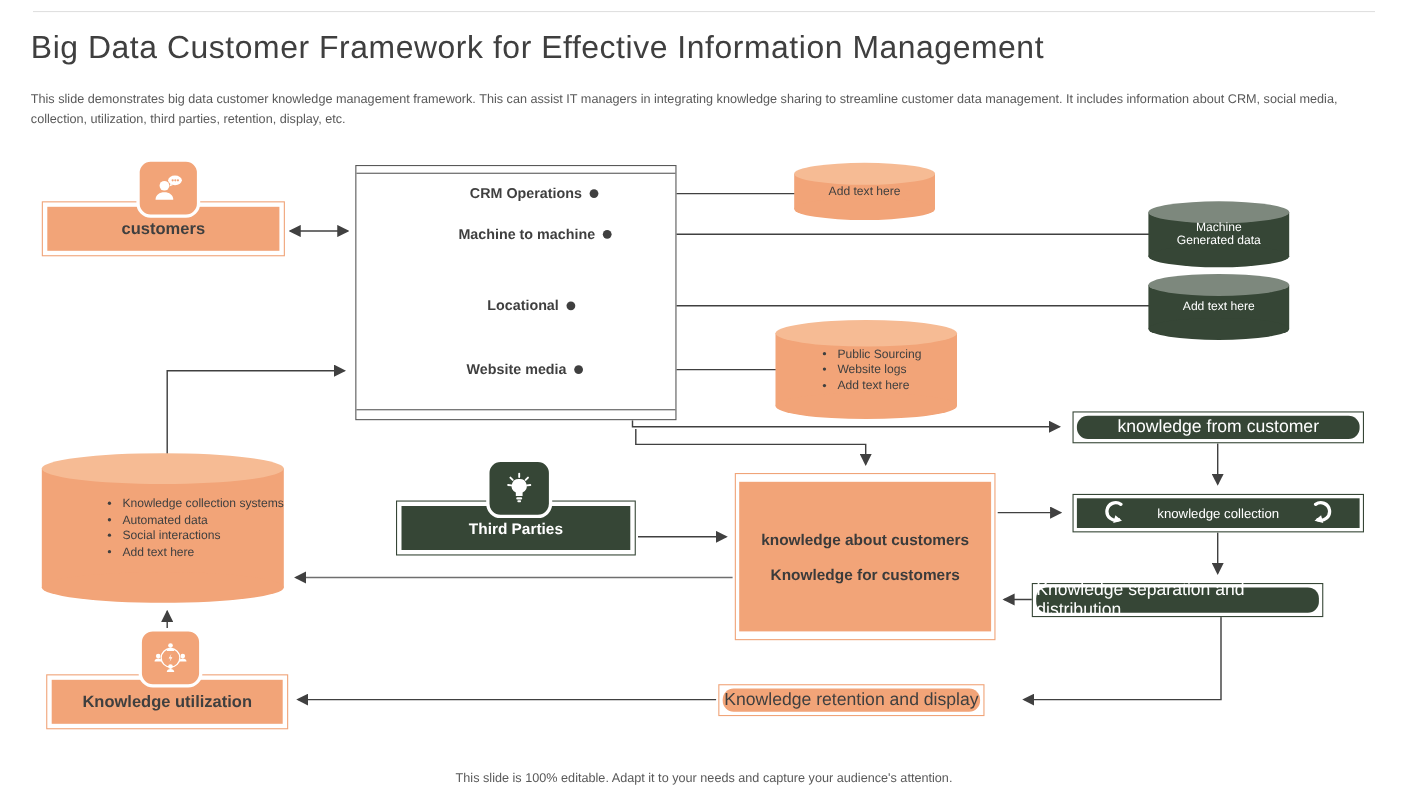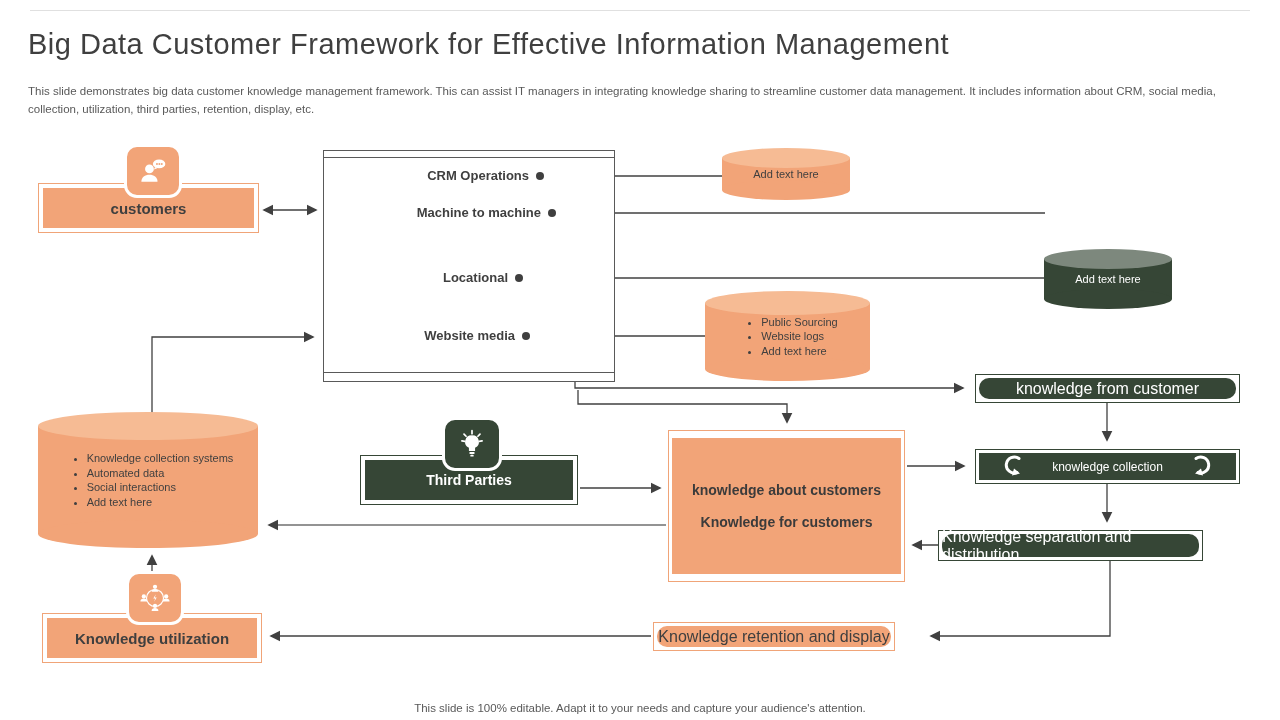--- a/index.html
+++ b/index.html
@@ -129,20 +129,24 @@
     </div>
     <div class="src-row" style="top:177px;right:84px;">
       <span>Website media</span>
       <span class="dot"></span>
     </div>
   </div>
 
   <div class="cyl o e20" style="left:722px;top:158px;width:128px;height:32px;">
     <div class="cbody ctext">Add text here</div>
   </div>
+  <div class="cyl d e20" style="left:1044px;top:193px;width:128px;height:40px;">
+    <div class="cbody ctext pre">Machine
+Generated  data</div>
+  </div>
   <div class="cyl d e20" style="left:1044px;top:259px;width:128px;height:40px;">
     <div class="cbody ctext">Add text here</div>
   </div>
   <div class="cyl o e24" style="left:705px;top:303px;width:165px;height:66px;">
     <div class="cbody">
       <ul>
         <li>Public Sourcing</li>
         <li>Website logs</li>
         <li>Add text here</li>
       </ul>
@@ -167,21 +171,21 @@
           <path d="M11 14 L5 19 L13 21 z" fill="#fff"></path>
         </svg>
       </span>
     </div>
   </div>
   <div class="node banner dark" style="left:938px;top:530px;width:265px;height:31px;padding:3px;">
     <div class="fill small-label">Knowledge  separation  and distribution</div>
   </div>
 
   <div class="cyl o e28" style="left:38px;top:426px;width:220px;height:108px;">
-    <div class="cbody" style="justify-content:center;">
+    <div class="cbody" style="justify-content:flex-end;">
       <ul>
         <li>Knowledge  collection systems</li>
         <li>Automated data</li>
         <li>Social interactions</li>
         <li>Add text here</li>
       </ul>
     </div>
   </div>
 
   <div class="badge db" style="left:442px;top:417px;width:54px;height:48px;">

